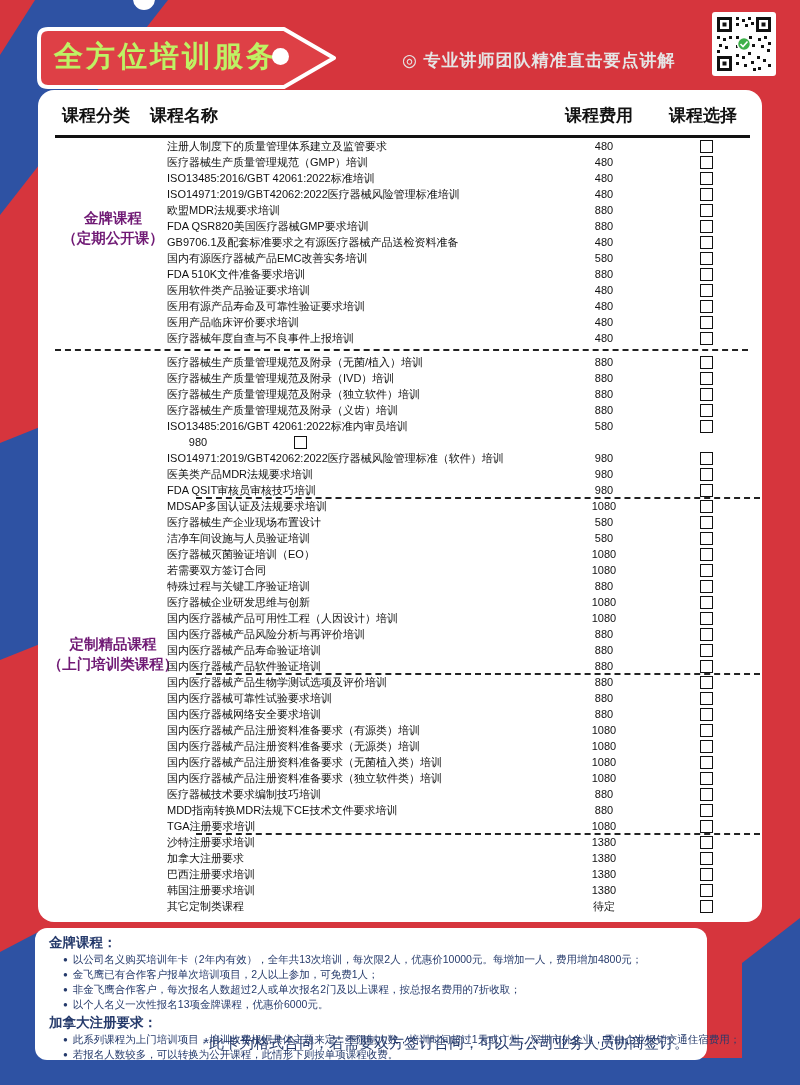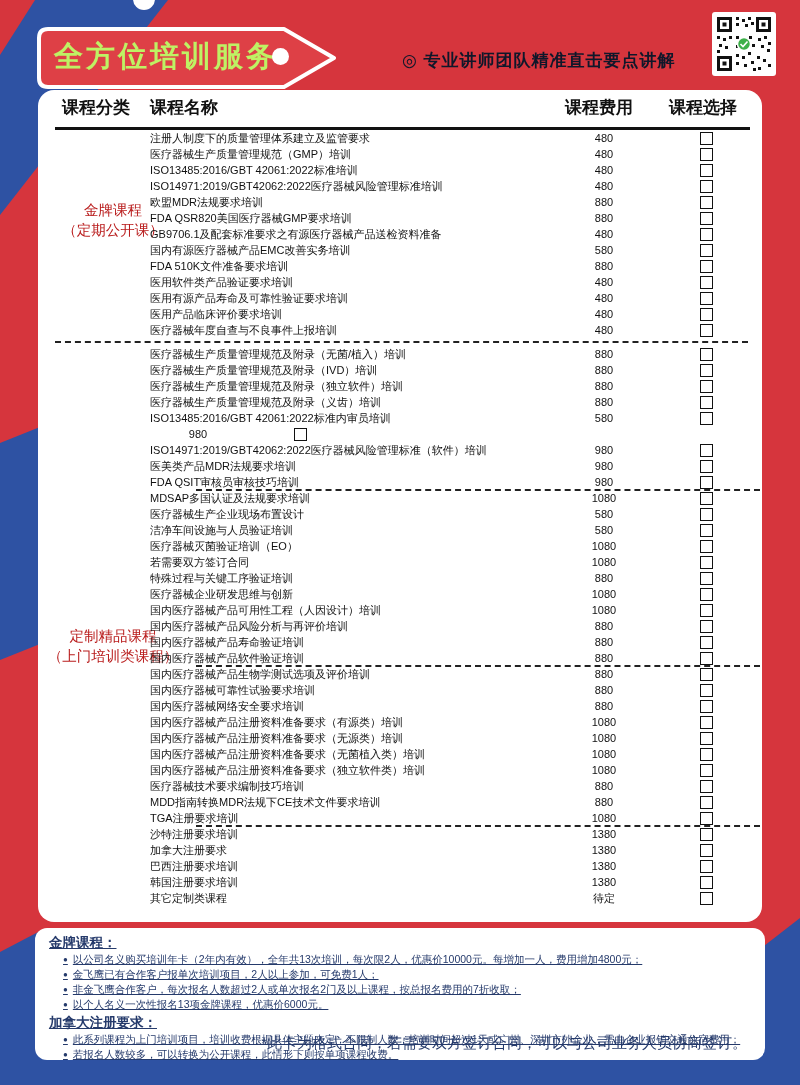--- a/index.html
+++ b/index.html
@@ -26,62 +26,61 @@
 
   
   .banner-svg{position:absolute;left:36px;top:26px;}
   .banner-title{
     position:absolute;left:54px;top:37px;width:260px;
     font-size:29px;font-weight:bold;color:#bef264;letter-spacing:3px;white-space:nowrap;
   }
   .banner-dot{position:absolute;left:272px;top:48px;width:17px;height:17px;border-radius:50%;background:#fff;}
   .subtitle{
     position:absolute;left:402px;top:49px;
-    font-size:17px;font-weight:bold;color:#0f172a;letter-spacing:1px;white-space:nowrap;
+    font-size:17px;font-weight:bold;color:#e5e5e5;letter-spacing:1px;white-space:nowrap;
   }
   .qr-box{position:absolute;left:712px;top:12px;width:64px;height:64px;background:#fff;border-radius:3px;
     display:flex;align-items:center;justify-content:center;}
 
   
   .card{
     position:absolute;left:38px;top:90px;width:724px;height:832px;
-    background:#fff;border-radius:16px;box-sizing:border-box;
+    background:#fff;border-radius:16px;box-sizing:border-box;padding-top:8px;
   }
   .table-head{position:relative;height:40px;font-weight:bold;font-size:17px;}
   .th{position:absolute;top:6px;white-space:nowrap;}
   .th-category{left:24px;}
   .th-name{left:112px;}
   .th-fee{left:527px;}
   .th-select{left:631px;}
   .head-rule{position:absolute;left:17px;right:12px;top:37px;height:3px;background:#111;}
 
   .cat-block{position:relative;}
   .cat-label{
     position:absolute;left:0;top:50%;width:150px;text-align:center;
-    font-size:14.5px;font-weight:400;line-height:20px;color:#b91c1c;white-space:nowrap;
+    font-size:14.5px;font-weight:700;line-height:20px;color:#701a75;white-space:nowrap;
   }
   .cat-block:nth-of-type(2) .cat-label{transform:translateY(-50%) translateY(-14px);}
   .cat-block:nth-of-type(3) .cat-label{transform:translateY(-50%) translateY(-30px);}
   .rows{margin-left:112px;margin-right:12px;}
   .row{position:relative;display:flex;align-items:center;height:16px;font-size:11px;}
-  .c-name{flex:1;white-space:nowrap;overflow:hidden;}
+  .c-name{flex:1;white-space:nowrap;overflow:hidden;margin-left:17px;}
   .c-price{width:96px;text-align:center;}
   .c-box{width:98px;display:flex;justify-content:center;padding-left:10px;box-sizing:border-box;}
   .checkbox{width:11px;height:11px;border:1.6px solid #111;background:#fff;display:block;}
   .row.dash-after::after{
     content:"";position:absolute;left:46px;right:-10px;bottom:-1px;border-top:2px dashed #222;
   }
   .sep-full{margin:3px 14px 3px 17px;border-top:2px dashed #222;height:0;}
 
   
   .footer-card{
-    position:absolute;left:35px;top:928px;width:730px;height:132px;
+    position:absolute;left:35px;top:928px;width:672px;height:132px;
     background:#fff;border-radius:12px;box-sizing:border-box;padding:6px 14px;
     color:#253a6b;
-    text-decoration:underline;
   }
   .f-title{font-size:13.5px;font-weight:bold;line-height:17px;}
   .f-bullets{margin:1px 0 2px 14px;}
   .f-bullet{font-size:10.5px;line-height:14px;white-space:nowrap;}
   .f-bullet .b-dot{font-size:8px;margin-right:5px;vertical-align:1px;}
   .f-note{position:absolute;right:18px;bottom:7px;font-size:15px;color:#253a6b;}
 </style>
 </head>
 <body>
 

